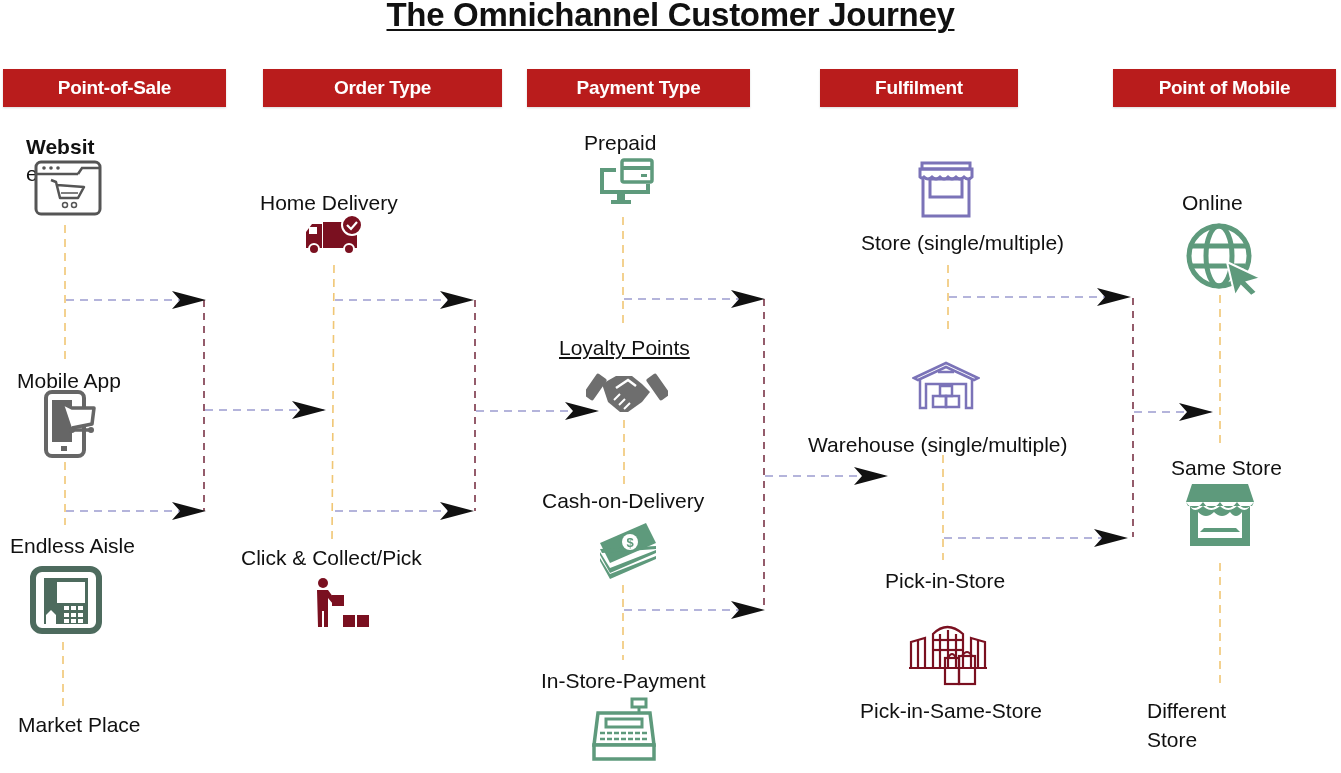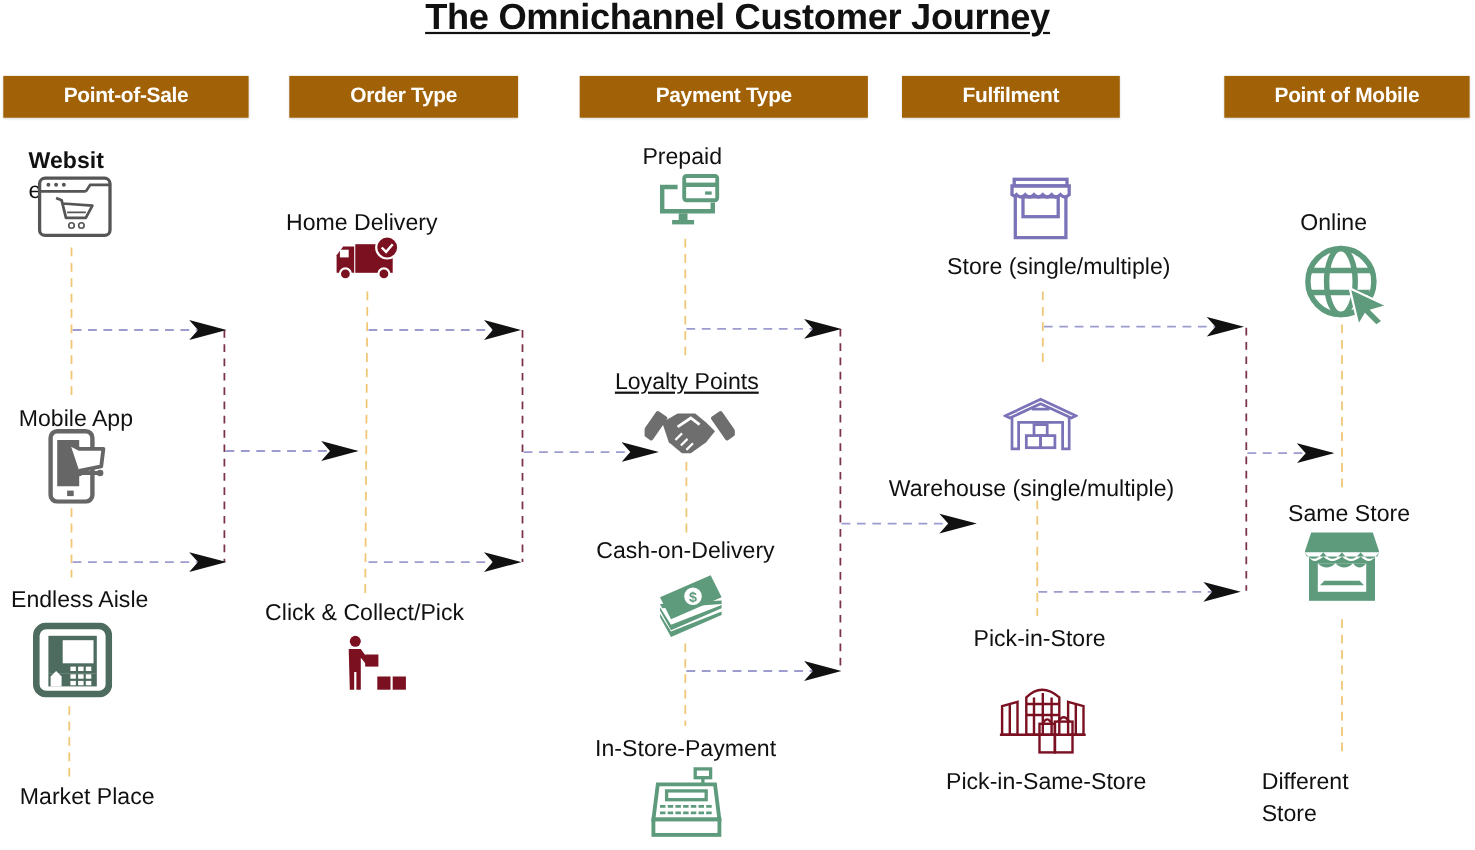--- a/index.html
+++ b/index.html
@@ -5,38 +5,38 @@
   * { box-sizing: border-box; margin: 0; padding: 0; }
   html, body { width: 1341px; height: 773px; background: #ffffff; overflow: hidden; }
   body { position: relative; font-family: "Liberation Sans", sans-serif; color: #111; }
   .title {
     position: absolute; left: 0; width: 1341px; top: 0; text-align: center;
     font-family: "Liberation Sans", sans-serif; font-weight: bold; font-size: 33px;
     text-decoration: underline; text-decoration-thickness: 2px; text-underline-offset: 3px;
     letter-spacing: -0.3px; line-height: 30px;
   }
   .header {
-    position: absolute; top: 69px; height: 38px; background: #a16207; color: #fff;
+    position: absolute; top: 69px; height: 38px; background: #b91c1c; color: #fff;
     font-weight: bold; font-size: 19px; display: flex; align-items: center; justify-content: center;
     letter-spacing: -0.3px; box-shadow: 0 1px 2px rgba(0,0,0,0.15);
   }
   .label {
     position: absolute; font-size: 21px; color: #111; white-space: nowrap; line-height: 24px;
   }
   .icon { position: absolute; }
   svg.connectors { position: absolute; left: 0; top: 0; }
 </style>
 </head>
 <body>
 
 <div class="title">The Omnichannel Customer Journey</div>
 
 <div class="header" style="left:3px;width:223px;">Point-of-Sale</div>
-<div class="header" style="left:263px;width:208px;">Order Type</div>
-<div class="header" style="left:527px;width:262px;">Payment Type</div>
+<div class="header" style="left:263px;width:239px;">Order Type</div>
+<div class="header" style="left:527px;width:223px;">Payment Type</div>
 <div class="header" style="left:820px;width:198px;">Fulfilment</div>
 <div class="header" style="left:1113px;width:223px;">Point of Mobile</div>
 
 <svg class="connectors" width="1341" height="773">
   <defs>
     <marker id="arr" viewBox="0 0 34 20" refX="32" refY="10" markerWidth="34" markerHeight="20" markerUnits="userSpaceOnUse" orient="auto">
       <path d="M0,1 L34,10 L0,19 L8,10 Z" fill="#111"></path>
     </marker>
   </defs>
 

